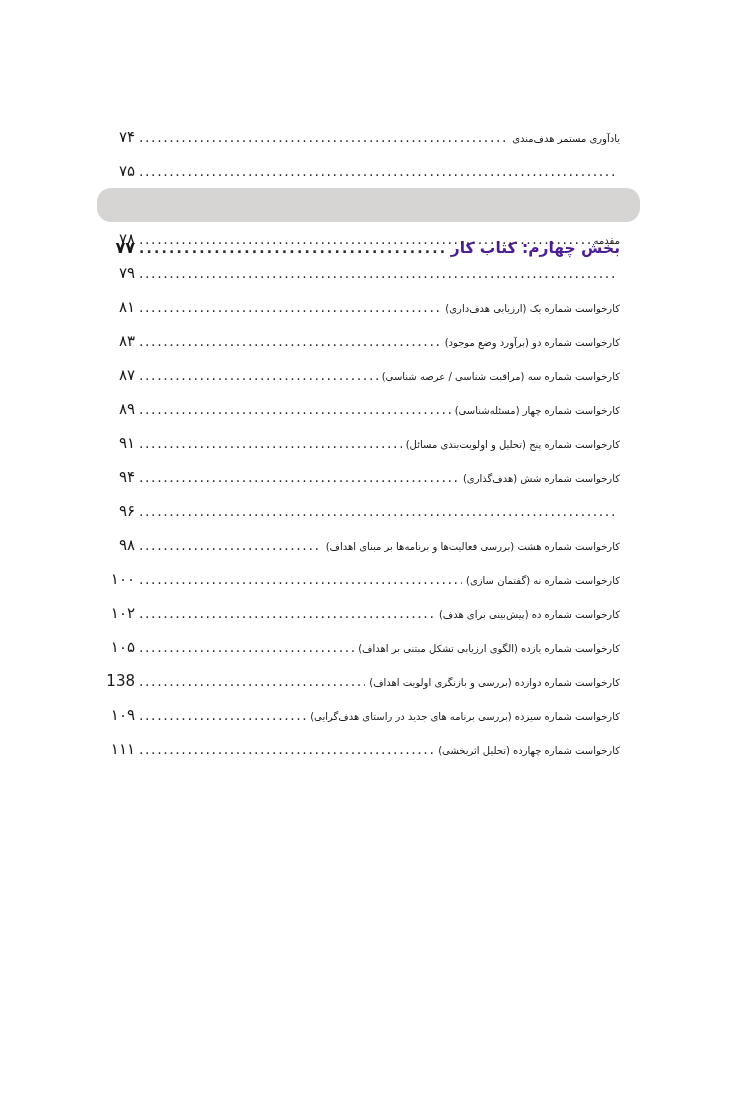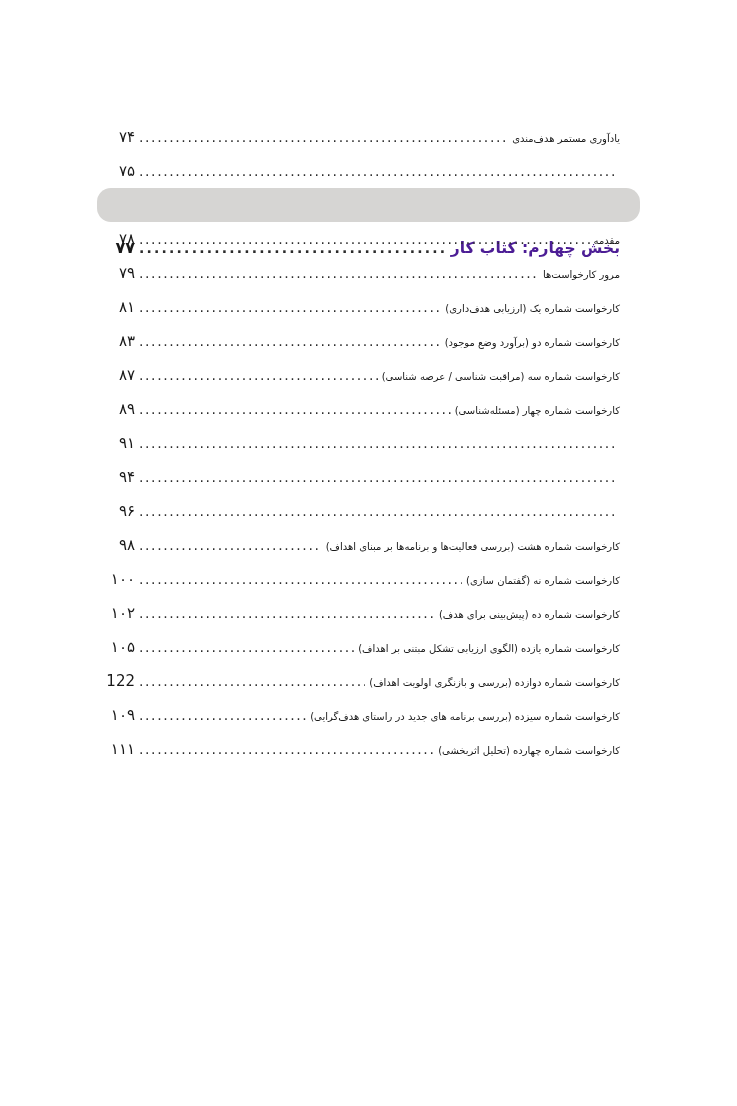--- a/index.html
+++ b/index.html
@@ -117,21 +117,20 @@
         <span class="entry-title">بخش چهارم: کتاب کار</span>
         <span class="leader">...............................................................................................................................................................</span>
         <span class="entry-page">۷۷</span>
       </div>
       <div class="toc-row">
         <span class="entry-title">مقدمه</span>
         <span class="leader">...............................................................................................................................................................</span>
         <span class="entry-page">۷۸</span>
       </div>
       <div class="toc-row">
-        <span class="entry-title">مرور کارخواست‌ها</span>
         <span class="leader">...............................................................................................................................................................</span>
         <span class="entry-page">۷۹</span>
       </div>
       <div class="toc-row">
         <span class="entry-title">کارخواست شماره یک (ارزیابی هدف‌داری)</span>
         <span class="leader">...............................................................................................................................................................</span>
         <span class="entry-page">۸۱</span>
       </div>
       <div class="toc-row">
         <span class="entry-title">کارخواست شماره دو (برآورد وضع موجود)</span>
@@ -142,24 +141,26 @@
         <span class="entry-title">کارخواست شماره سه (مراقبت شناسی / عرصه شناسی)</span>
         <span class="leader">...............................................................................................................................................................</span>
         <span class="entry-page">۸۷</span>
       </div>
       <div class="toc-row">
         <span class="entry-title">کارخواست شماره چهار (مسئله‌شناسی)</span>
         <span class="leader">...............................................................................................................................................................</span>
         <span class="entry-page">۸۹</span>
       </div>
       <div class="toc-row">
+        <span class="entry-title">کارخواست شماره پنج (تحلیل و اولویت‌بندی مسائل)</span>
         <span class="leader">...............................................................................................................................................................</span>
         <span class="entry-page">۹۱</span>
       </div>
       <div class="toc-row">
+        <span class="entry-title">کارخواست شماره شش (هدف‌گذاری)</span>
         <span class="leader">...............................................................................................................................................................</span>
         <span class="entry-page">۹۴</span>
       </div>
       <div class="toc-row">
         <span class="leader">...............................................................................................................................................................</span>
         <span class="entry-page">۹۶</span>
       </div>
       <div class="toc-row">
         <span class="entry-title">کارخواست شماره هشت (بررسی فعالیت‌ها و برنامه‌ها بر مبنای اهداف)</span>
         <span class="leader">...............................................................................................................................................................</span>
@@ -176,21 +177,21 @@
         <span class="entry-page">۱۰۲</span>
       </div>
       <div class="toc-row">
         <span class="entry-title">کارخواست شماره یازده (الگوی ارزیابی تشکل مبتنی بر اهداف)</span>
         <span class="leader">...............................................................................................................................................................</span>
         <span class="entry-page">۱۰۵</span>
       </div>
       <div class="toc-row">
         <span class="entry-title">کارخواست شماره دوازده (بررسی و بازنگری اولویت اهداف)</span>
         <span class="leader">...............................................................................................................................................................</span>
-        <span class="entry-page">122</span>
+        <span class="entry-page">138</span>
       </div>
       <div class="toc-row">
         <span class="entry-title">کارخواست شماره سیزده (بررسی برنامه های جدید در راستای هدف‌گرایی)</span>
         <span class="leader">...............................................................................................................................................................</span>
         <span class="entry-page">۱۰۹</span>
       </div>
       <div class="toc-row">
         <span class="entry-title">کارخواست شماره چهارده (تحلیل اثربخشی)</span>
         <span class="leader">...............................................................................................................................................................</span>
         <span class="entry-page">۱۱۱</span>

